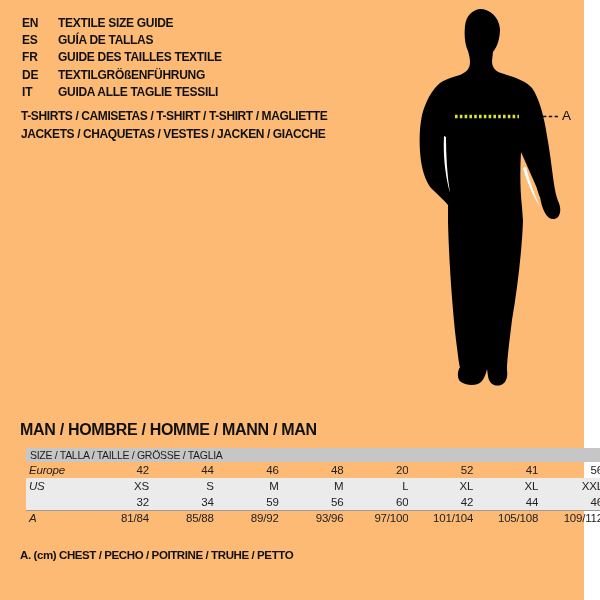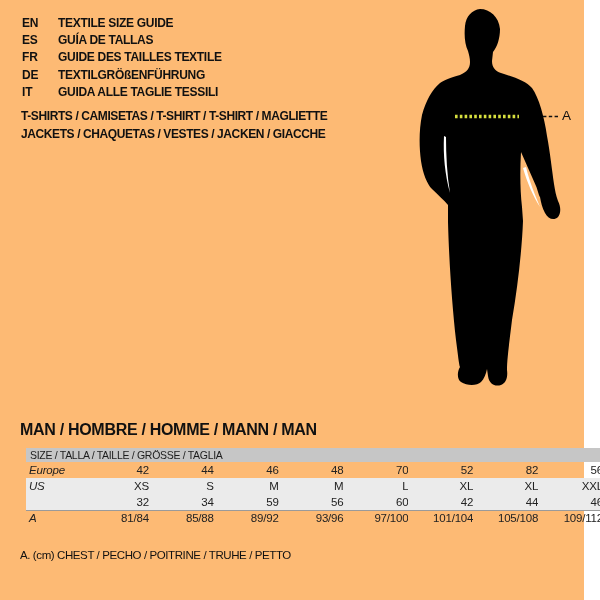--- a/index.html
+++ b/index.html
@@ -58,21 +58,21 @@
   tr.thead-row td {
     background: #c6c6c6; text-align: left; padding-left: 4px;
     font-size: 10.5px; letter-spacing: -0.3px; color: #1c1c1c; height: 14px;
   }
   tr.shaded td { background: #ebebeb; }
   tr.topline td { border-top: 1px solid #9a9a9a; }
 
   
   .footnote {
     position: absolute; left: 20px; top: 549px;
-    font-size: 11.5px; font-weight: normal; letter-spacing: -0.4px; white-space: nowrap;
+    font-size: 11.5px; font-weight: bold; letter-spacing: -0.4px; white-space: nowrap;
   }
 </style>
 </head>
 <body>
 
 <div class="canvas">
 
   <div class="lang-list">
       <div class="lang-row">
         <span class="lang-code">EN</span>
@@ -165,23 +165,23 @@
       <tbody>
           <tr class="thead-row">
             <td colspan="9">SIZE / TALLA / TAILLE / GRÖSSE / TAGLIA</td>
           </tr>
           <tr>
             <td class="row-label">Europe</td>
             <td>42</td>
             <td>44</td>
             <td>46</td>
             <td>48</td>
-            <td>70</td>
+            <td>20</td>
             <td>52</td>
-            <td>82</td>
+            <td>41</td>
             <td>56</td>
           </tr>
           <tr class="shaded">
             <td class="row-label">US</td>
             <td>XS</td>
             <td>S</td>
             <td>M</td>
             <td>M</td>
             <td>L</td>
             <td>XL</td>

